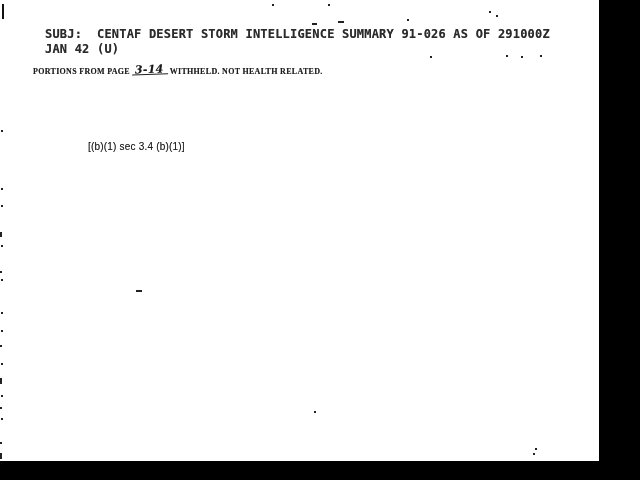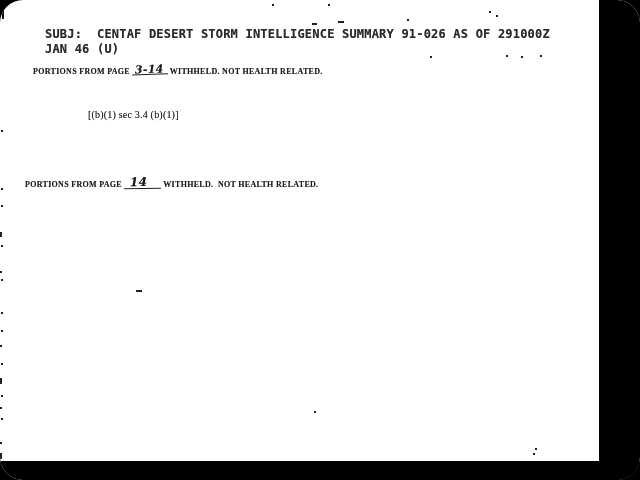--- a/index.html
+++ b/index.html
@@ -3,21 +3,20 @@
 <meta charset="utf-8">
 <style>
   html, body { margin: 0; padding: 0; background: #000; }
   .page {
     position: relative;
     width: 640px;
     height: 480px;
     background: #ffffff;
     overflow: hidden;
     font-family: "Liberation Serif", serif;
-    border-radius: 23px;
   }
   .abs { position: absolute; white-space: pre; }
   .mono {
     font-family: "DejaVu Sans Mono", monospace;
     font-size: 12px;
     line-height: 14px;
     font-weight: bold;
     color: #2b2b2b;
     letter-spacing: 0.2px;
     text-shadow: 0 0 0.5px rgba(40,40,40,0.55);
@@ -42,25 +41,26 @@
     margin: 0 2px;
     transform: rotate(-2deg) translateY(-1px);
     line-height: 9px;
   }
   .hand2 {
     font-size: 12px;
     padding: 0 14px 1px 6px;
     transform: rotate(-1deg) translateY(-1px);
   }
   .redaction {
-    font-family: Liberation Serif, serif;
+    font-family: Liberation Sans, sans-serif;
     font-size: 10px;
     color: #1d1d1d;
     letter-spacing: 0.2px;
     text-shadow: 0 0 0.4px rgba(30,30,30,0.5);
+    margin-top: 32px;
   }
   .bar-right {
     position: absolute; top: 0; left: 599px; width: 41px; height: 480px;
     background: #000;
   }
   .bar-bottom {
     position: absolute; left: 0; top: 461px; width: 640px; height: 19px;
     background: #000;
   }
   .tl-line {
@@ -71,28 +71,27 @@
 </style>
 </head>
 <body>
 
 <div class="page">
 
   <div class="tl-line"></div>
 
   <div class="abs mono" style="left:45px; top:27px;">SUBJ:  CENTAF DESERT STORM INTELLIGENCE SUMMARY 91-026 AS OF 291000Z</div>
 
-  <div class="abs mono" style="left:45px; top:42px;">JAN 46 (U)</div>
+  <div class="abs mono" style="left:45px; top:42px;">JAN 42 (U)</div>
 
 
   <div class="abs tinycaps" style="left:33px; top:66px;"><span>PORTIONS FROM PAGE</span><span class="hand">3-14</span><span>WITHHELD. NOT HEALTH RELATED.</span></div>
 
   <div class="abs redaction" style="left:88px; top:109px;">[(b)(1) sec 3.4 (b)(1)]</div>
 
-  <div class="abs tinycaps" style="left:25px; top:179px;"><span>PORTIONS FROM PAGE</span><span class="hand hand2">14</span><span>WITHHELD.  NOT HEALTH RELATED.</span></div>
 
   <div class="bar-right"></div>
   <div class="bar-bottom"></div>
 
 <div class="speck" style="left: 272px; top: 4px; width: 2px; height: 2px;"></div>
     <div class="speck" style="left: 328px; top: 4px; width: 2px; height: 2px;"></div>
     <div class="speck" style="left: 407px; top: 19px; width: 2px; height: 2px;"></div>
     <div class="speck" style="left: 312px; top: 23px; width: 5px; height: 2px;"></div>
     <div class="speck" style="left: 338px; top: 21px; width: 6px; height: 2px;"></div>
     <div class="speck" style="left: 489px; top: 11px; width: 2px; height: 2px;"></div>

